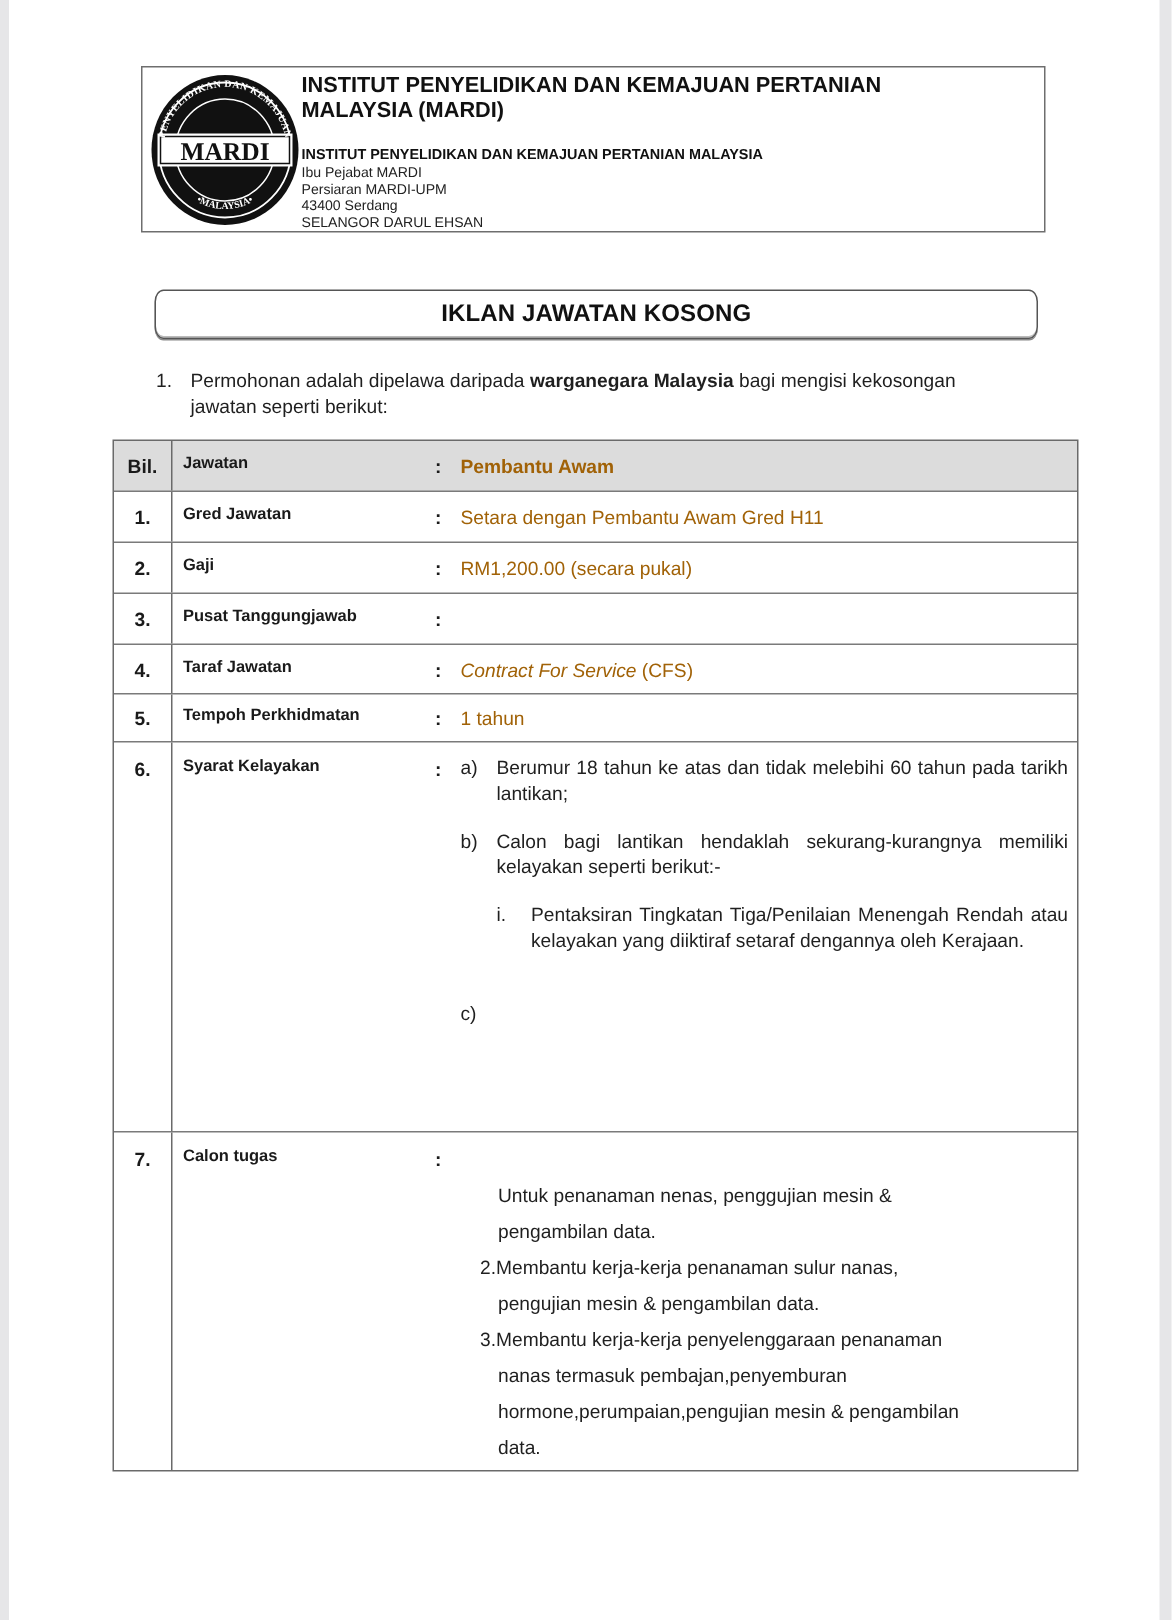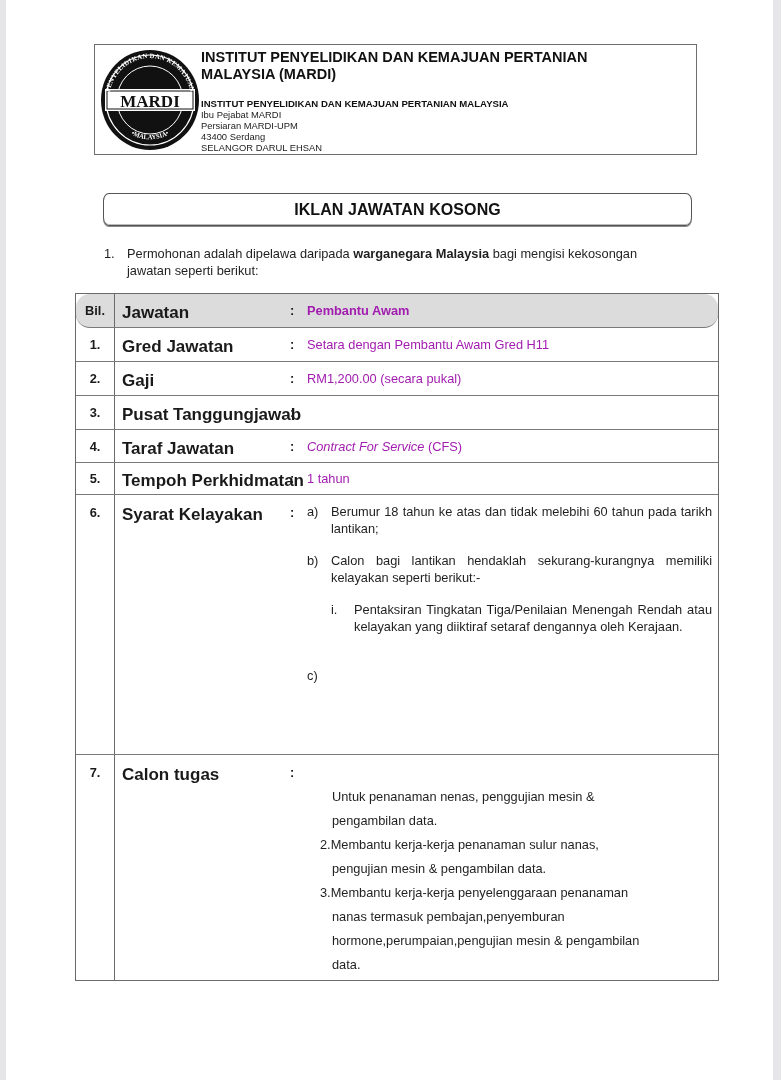--- a/index.html
+++ b/index.html
@@ -59,24 +59,24 @@
   }
   .row.head { background: #dcdcdc; }
   .vline {
     position: absolute; left: 38px; top: 0; bottom: 0; width: 1px; background: #6a6a6a;
   }
   .cell-no {
     position: absolute; left: 0; width: 38px; text-align: center;
     font-weight: bold; font-size: 12.8px;
   }
   .cell-label {
-    position: absolute; left: 46px; font-weight: bold; font-size: 17px; white-space: nowrap;
+    position: absolute; left: 46px; font-weight: bold; font-size: 11px; white-space: nowrap;
   }
   .colon { position: absolute; left: 214px; font-size: 12.8px; font-weight: bold; }
-  .cell-val { position: absolute; left: 231px; font-size: 12.8px; white-space: nowrap; color: #a21caf; }
+  .cell-val { position: absolute; left: 231px; font-size: 12.8px; white-space: nowrap; color: #a16207; }
   .row.head .cell-val { font-weight: bold; }
   .it { font-style: italic; }
 
   .req {
     position: absolute; left: 231px; width: 405px; font-size: 12.8px; line-height: 16.5px; color: #1f1f1f;
   }
   .req .mk { position: absolute; left: 0; top: 0; }
   .req .tx { position: absolute; left: 24px; top: 0; width: 381px; text-align: justify; }
   .req .sub-mk { position: absolute; left: 24px; top: 0; }
   .req .sub-tx { position: absolute; left: 47px; top: 0; width: 358px; text-align: justify; }
@@ -121,21 +121,21 @@
   <div class="intro">
     <span class="num">1.</span>
     <div class="txt">
       <span>Permohonan adalah dipelawa daripada </span><b>warganegara Malaysia</b><span> bagi mengisi kekosongan</span><br>
       <span>jawatan seperti berikut:</span>
     </div>
   </div>
 
   <div class="tbl">
 
-    <div class="row head" style="top:0; height:34px;border-radius:14px;">
+    <div class="row head" style="top:0; height:34px;">
       <div class="vline"></div>
       <span class="cell-no" style="top:9px">Bil.</span>
       <span class="cell-label" style="top:9px">Jawatan</span>
       <span class="colon" style="top:9px">:</span>
       <span class="cell-val" style="top:9px">Pembantu Awam</span>
     </div>
 
     <div class="row" style="top:34px; height:34px;">
       <div class="vline"></div>
       <span class="cell-no" style="top:9px">1.</span>

